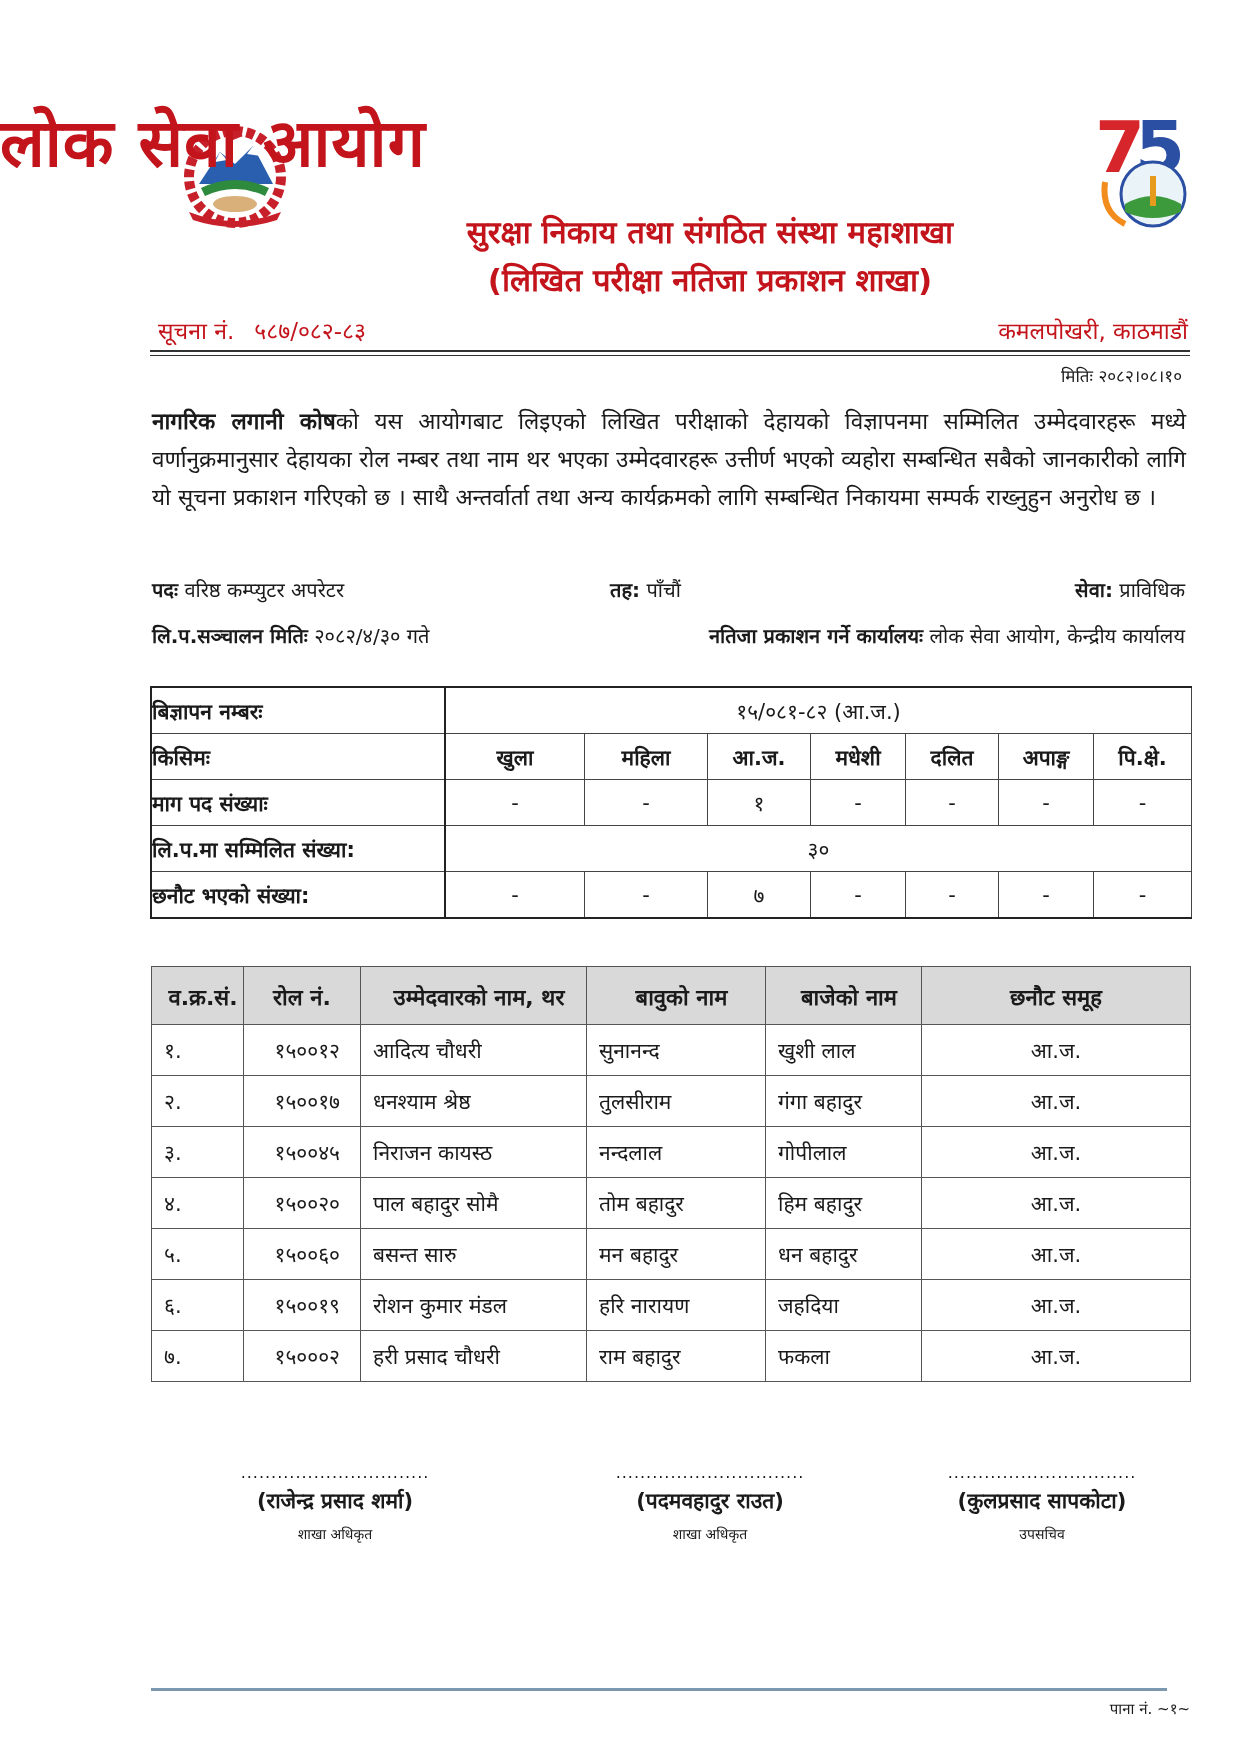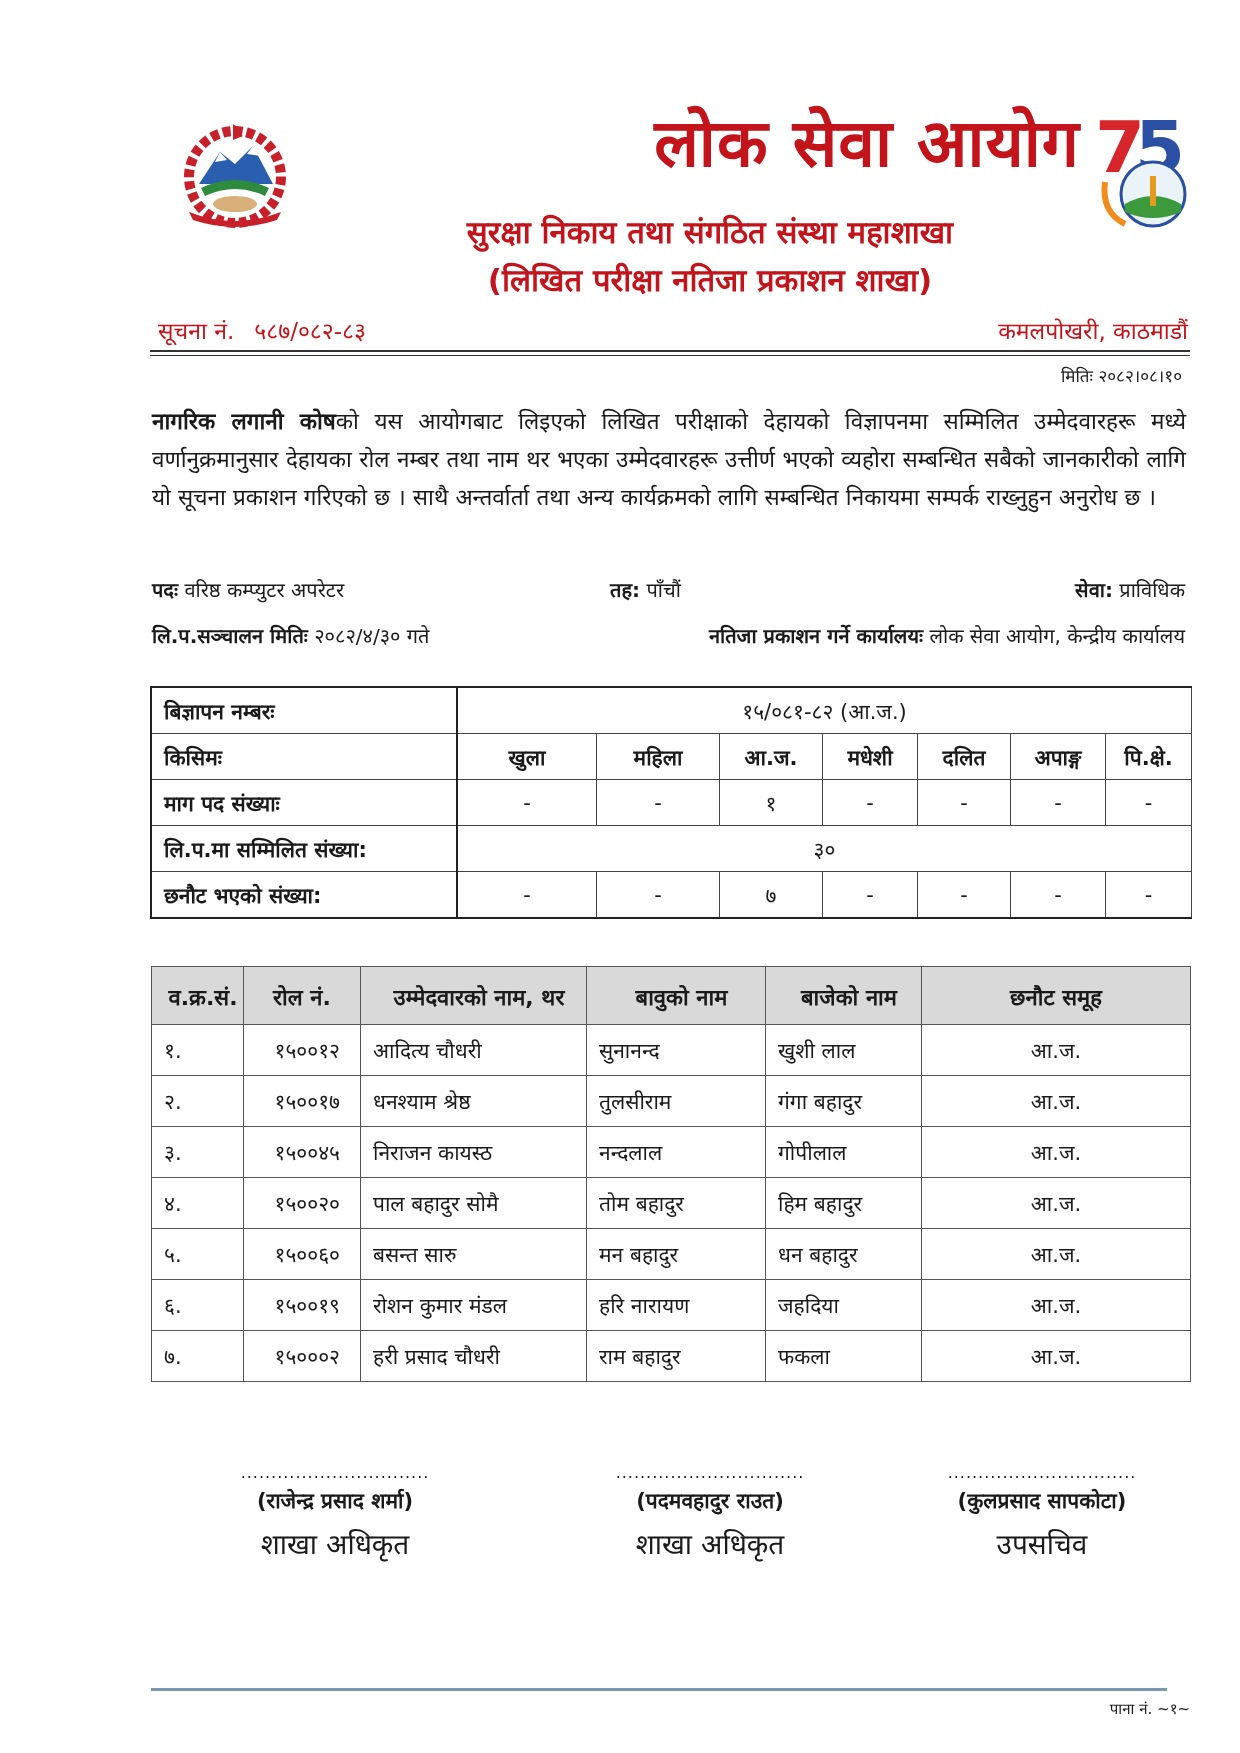--- a/index.html
+++ b/index.html
@@ -6,22 +6,22 @@
   body {
     width: 1240px; height: 1753px; position: relative; overflow: hidden;
     font-family: "DejaVu Sans", "Liberation Sans", sans-serif;
     color: #1a1a1a;
   }
   .abs { position: absolute; }
   
   .logo-left { left: 165px; top: 122px; width: 140px; height: 110px; }
   .logo-right { left: 1095px; top: 112px; width: 100px; height: 125px; }
   .title {
-    left: 0; width: 1048px; top: 95px; text-align: right;
-    font-size: 66px; font-weight: bold; color: #c3141c; letter-spacing: 1px; margin-left: 32px;
+    left: 0; width: 1048px; top: 95px; text-align: left;
+    font-size: 66px; font-weight: bold; color: #c3141c; letter-spacing: 1px;
   }
   .subtitle {
     left: 0; width: 1420px; top: 210px; text-align: center;
     font-size: 31px; font-weight: bold; color: #c3141c;
   }
   .subtitle2 {
     left: 0; width: 1420px; top: 258px; text-align: center;
     font-size: 31px; font-weight: bold; color: #c3141c;
   }
   .notice-no { left: 158px; top: 314px; font-size: 23px; color: #c3141c; }
@@ -34,39 +34,39 @@
     left: 152px; width: 1034px; top: 402px;
     font-size: 22.5px; line-height: 38px; text-align: justify;
   }
   .para b { font-weight: bold; margin-top: 42px; }
   .meta { font-size: 20px; }
   .meta b { font-weight: bold; }
   
   table { border-collapse: collapse; position: absolute; }
   .info { left: 150px; top: 686px; width: 1042px; font-size: 21px; }
   .info td { border: 1px solid #444; height: 45px; text-align: center; padding: 0; }
-  .info td.lbl { text-align: left; padding-left: 12px; font-weight: bold; width: 292px; border-left: 2px solid #222; border-right: 2px solid #222; }
+  .info td.lbl { text-align: left; font-weight: bold; width: 292px; border-left: 2px solid #222; border-right: 2px solid #222; }
   .info tr:first-child td { border-top: 2px solid #222; }
   .info tr:last-child td { border-bottom: 2px solid #222; }
   .info td.cat { font-weight: bold; }
   
   .results { left: 151px; top: 966px; width: 1040px; font-size: 21px; }
   .results th {
     background: #d9d9d9; border: 1px solid #555; height: 55px;
     font-weight: bold; font-size: 22px; text-align: center;
   }
   .results th.left { text-align: center; padding-left: 12px; margin-top: 28px; }
   .results td { border: 1px solid #555; height: 50px; padding: 0 12px; text-align: left; }
   .results td.center { text-align: center; }
   .results td.roll { text-align: right; padding-right: 20px; }
   
   .sig { width: 260px; text-align: center; }
   .sig .dots { font-size: 16px; letter-spacing: 1px; line-height: 10px; }
   .sig .name { font-size: 21px; font-weight: bold; margin-top: 8px; }
-  .sig .role { font-size: 28px; margin-top: 10px; }
+  .sig .role { font-size: 14px; margin-top: 10px; }
   .footer-rule { left: 151px; width: 1016px; top: 1688px; height: 3px; background: #7c98b0; }
   .page-no { right: 50px; top: 1698px; font-size: 15px; }
 </style>
 </head>
 <body>
 
 <div class="abs logo-left">
   <svg width="140" height="110" viewBox="0 0 140 110">
     <circle cx="70" cy="55" r="46" fill="none" stroke="#c8202a" stroke-width="10" stroke-dasharray="8 4"></circle>
     <polygon points="34,62 55,30 70,42 88,24 108,62" fill="#2a5fb0"></polygon>

